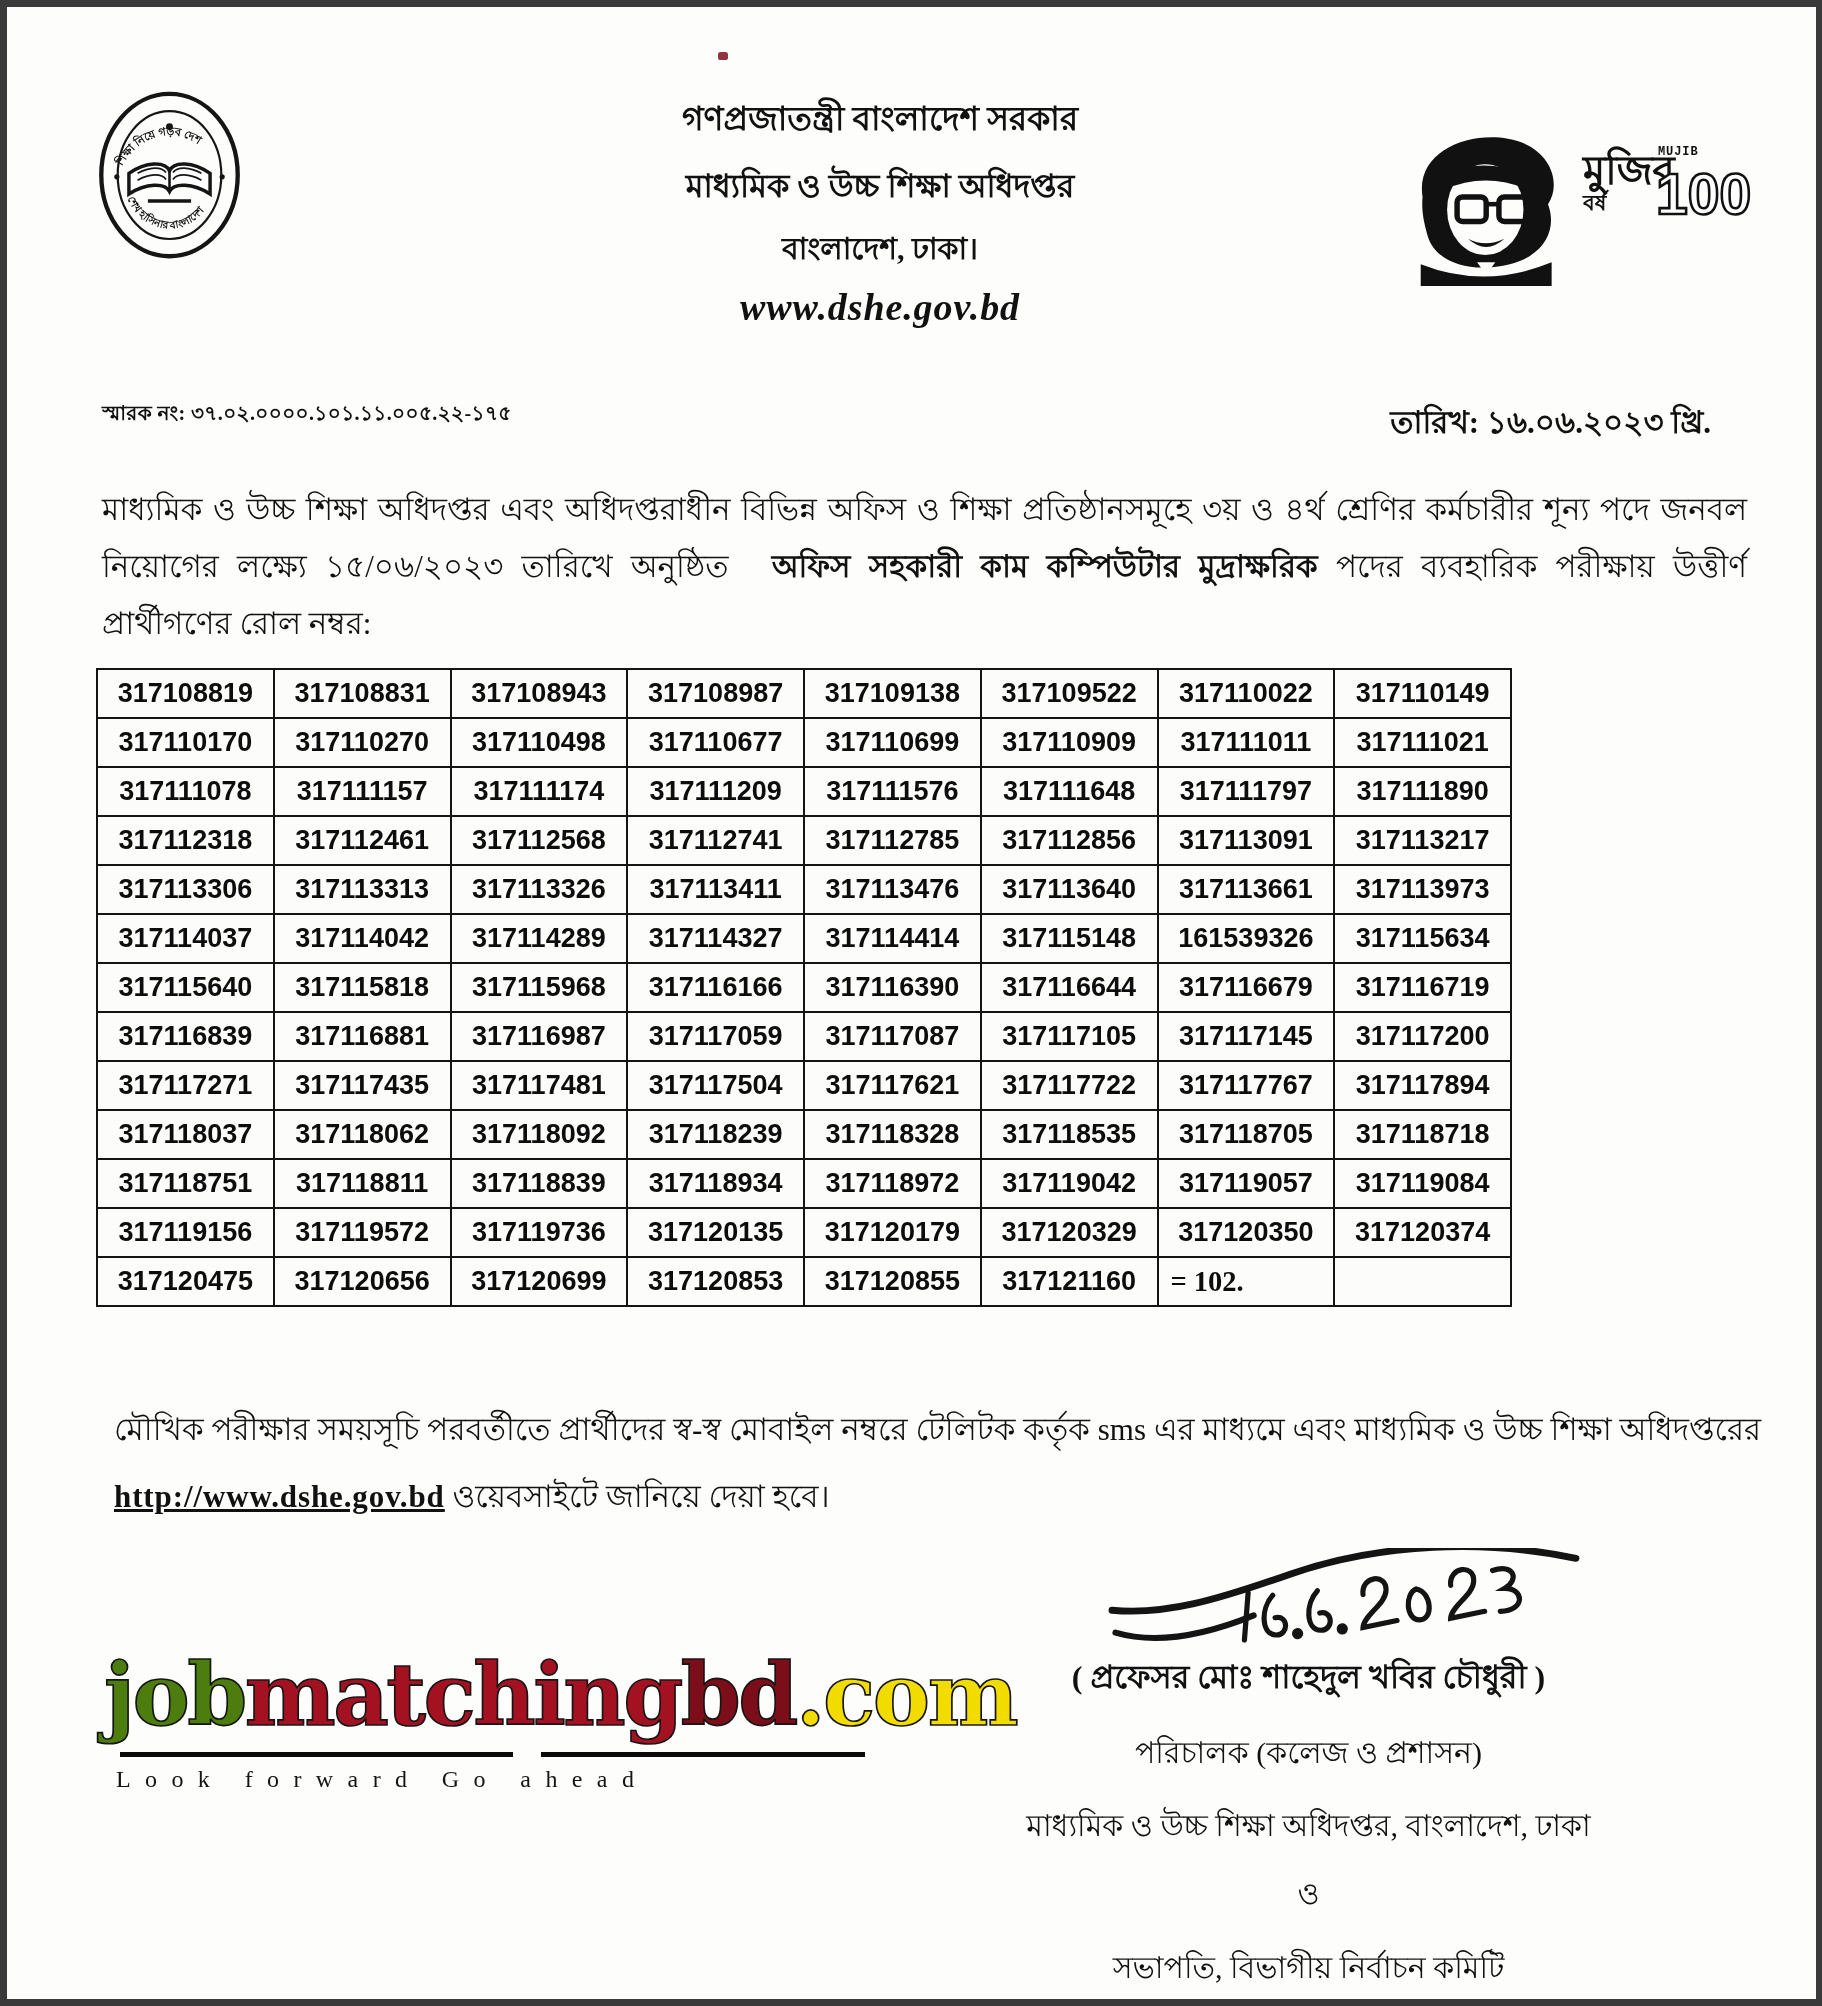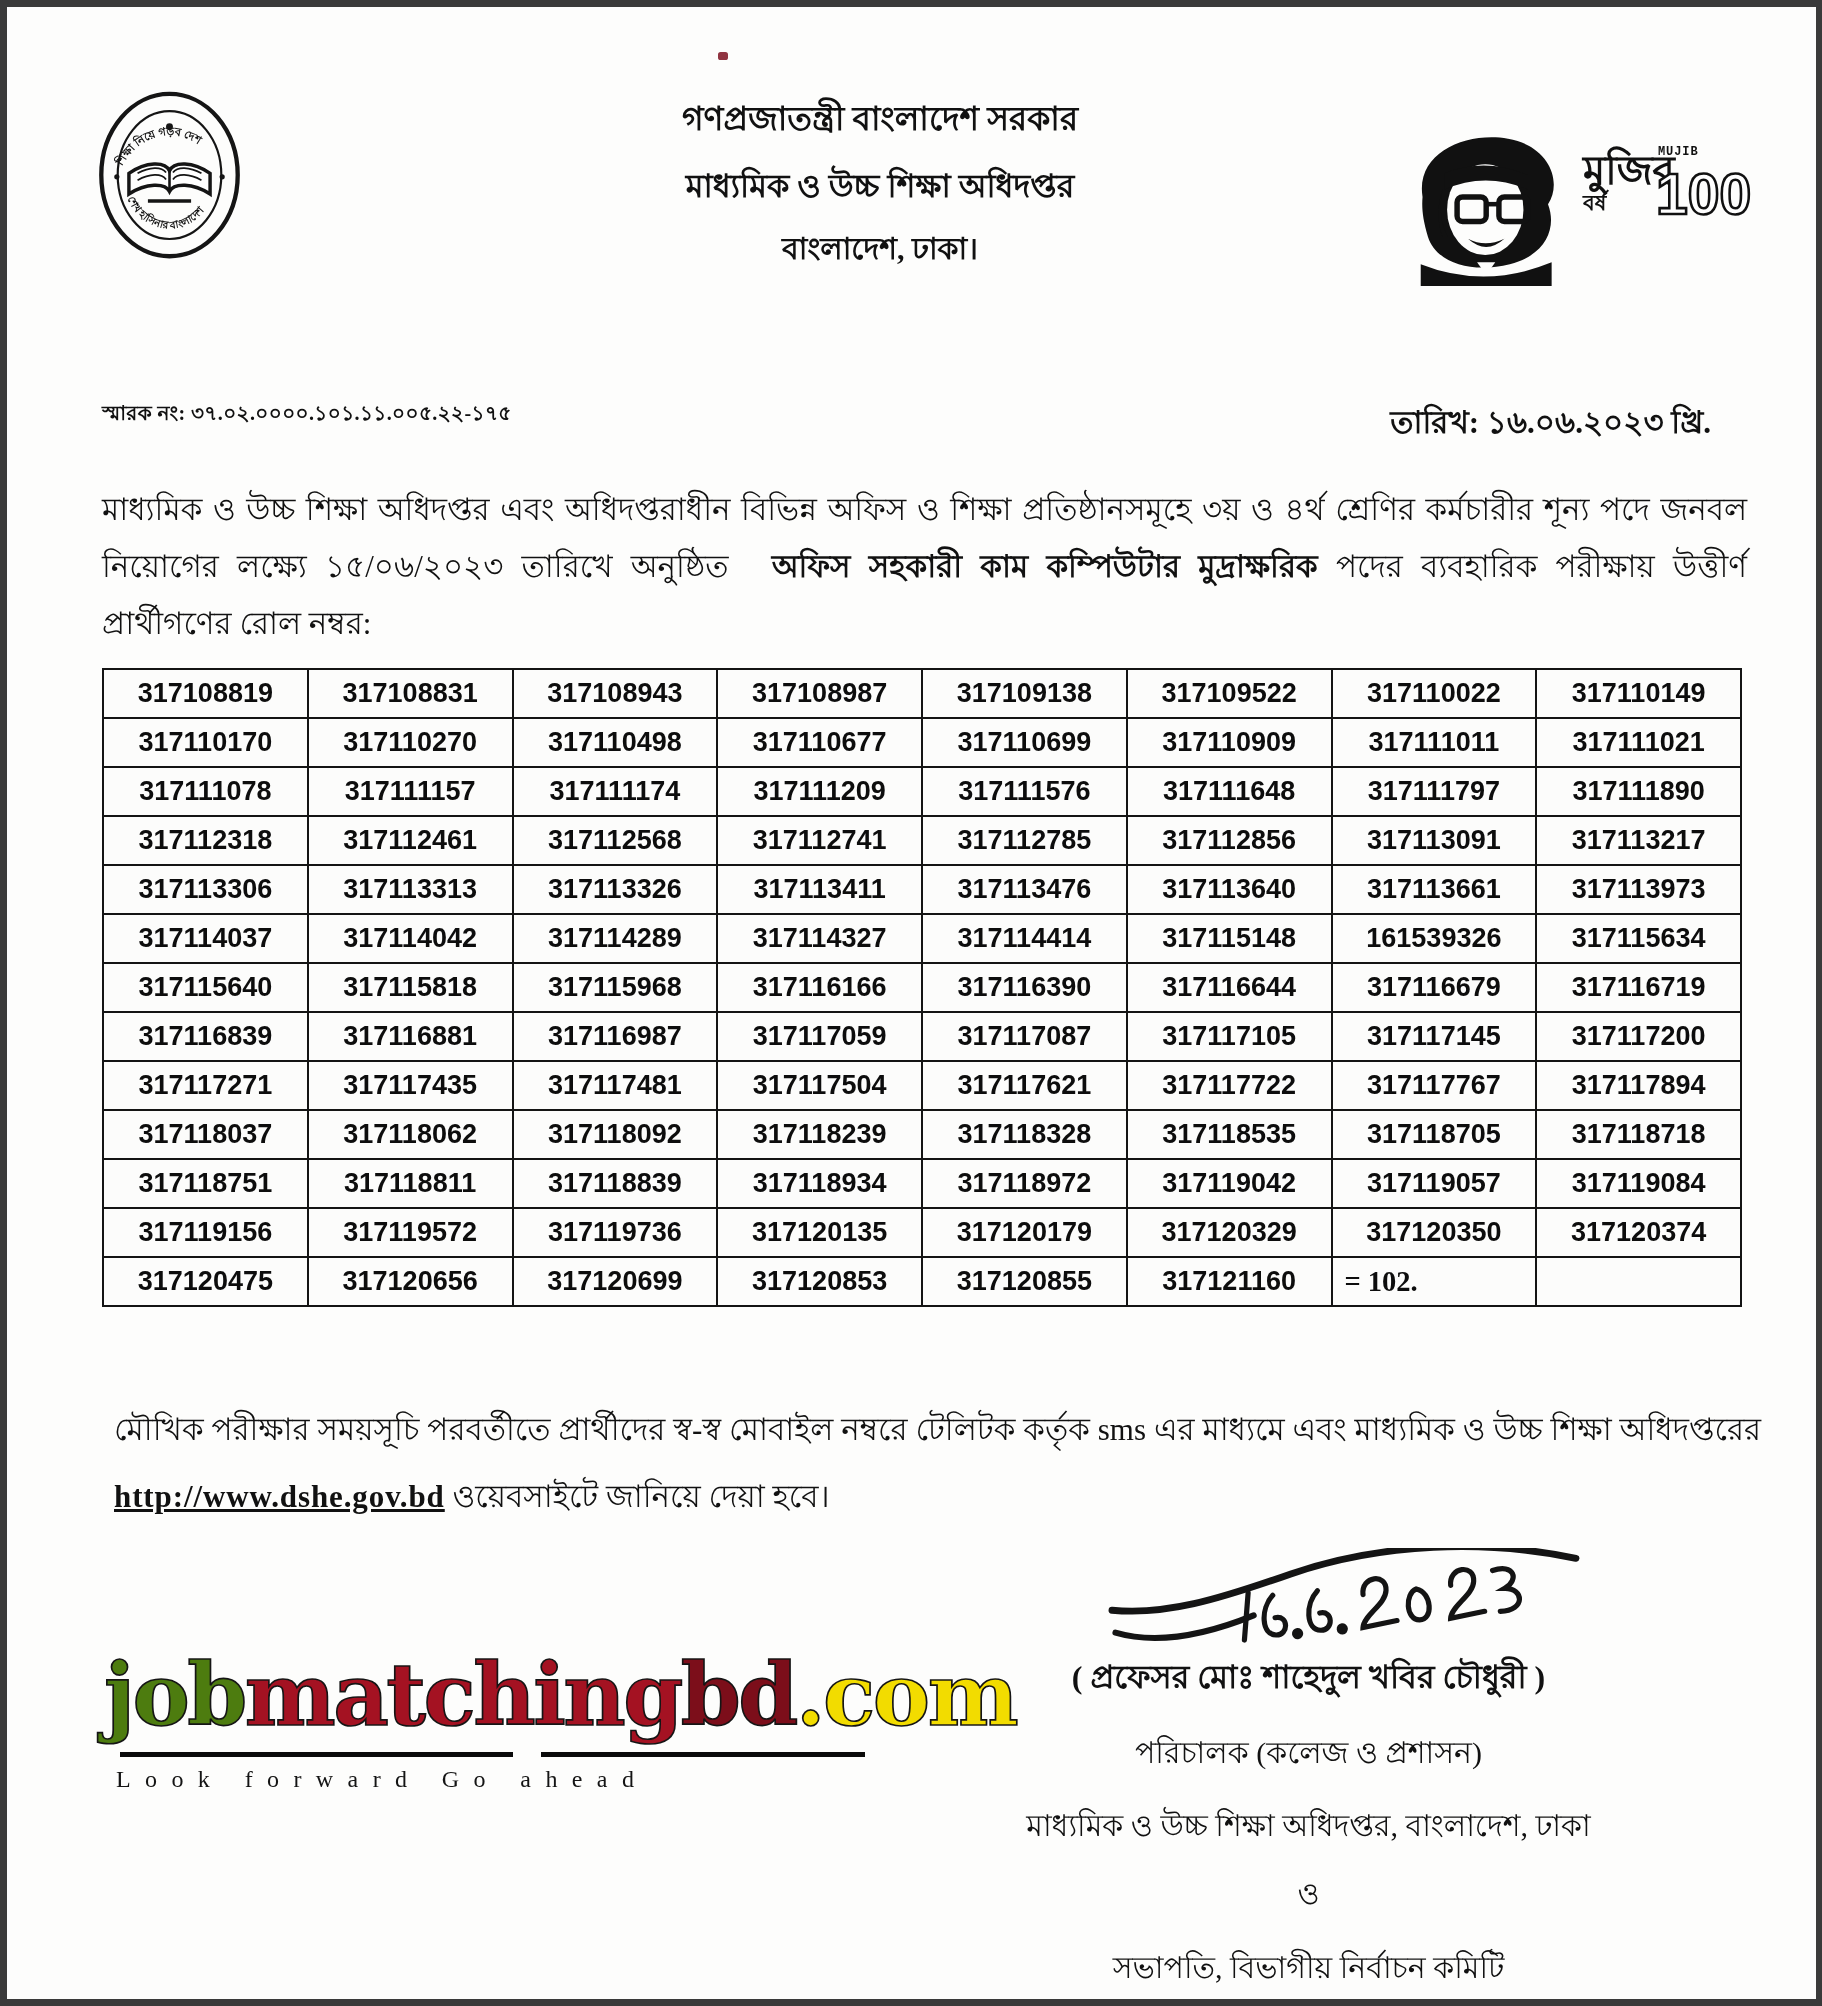--- a/index.html
+++ b/index.html
@@ -37,21 +37,21 @@
   .memo-line{position:absolute;left:95px;top:391px;font-size:20px;font-weight:bold;letter-spacing:0.4px;}
   .date-line{position:absolute;right:105px;top:391px;font-size:31px;font-weight:bold;}
   
   .body-par{
     position:absolute;left:95px;top:474px;width:1645px;
     font-size:31px;line-height:57px;text-align:justify;font-weight:500;
   }
   .body-par b{font-weight:bold;margin-left:25px;}
   
   .roll-table{
-    position:absolute;left:95px;top:661px;width:1640px;
+    position:absolute;left:89px;top:661px;width:1416px;
     border-collapse:collapse;table-layout:fixed;
     font-family:"Liberation Sans","DejaVu Sans",sans-serif;
   }
   .roll-table td{
     border:2.6px solid #141414;
     height:47px;
     text-align:center;vertical-align:middle;
     font-size:27px;font-weight:bold;color:#0d0d0d;
     background:#fcfcfb;
     padding:0 3.5px;white-space:nowrap;
@@ -114,20 +114,21 @@
         <path d="M122,100 C108,92 94,92 89,99 M122,108 C108,100 94,100 89,107" stroke="#151515" stroke-width="2" fill="none"></path>
         <path d="M60,132 L110,132" stroke="#151515" stroke-width="4"></path>
       </g>
     </svg>
   </div>
 
   <div class="header-block">
     <div class="hl1">গণপ্রজাতন্ত্রী বাংলাদেশ সরকার</div>
     <div class="hl2">মাধ্যমিক ও উচ্চ শিক্ষা অধিদপ্তর</div>
     <div class="hl3">বাংলাদেশ, ঢাকা।</div>
+    <div class="hweb">www.dshe.gov.bd</div>
   </div>
 
   <div class="mujib">
     <svg width="182" height="160" viewBox="0 0 200 176">
       <path d="M28,78 C20,28 78,6 122,14 C168,22 182,62 166,86 C176,112 164,142 124,152 C84,162 44,152 34,122 C28,102 27,90 28,78 Z" fill="#111"></path>
       <ellipse cx="97" cy="92" rx="42" ry="50" fill="#fdfdfc"></ellipse>
       <path d="M52,52 Q97,34 144,54 L144,70 Q97,50 52,70 Z" fill="#111"></path>
       <path d="M50,70 C46,90 48,108 56,122 L50,122 C44,106 44,86 50,70 Z" fill="#111"></path>
       <rect x="66" y="78" width="32" height="27" rx="6" fill="none" stroke="#111" stroke-width="6"></rect>
       <rect x="112" y="78" width="32" height="27" rx="6" fill="none" stroke="#111" stroke-width="6"></rect>

